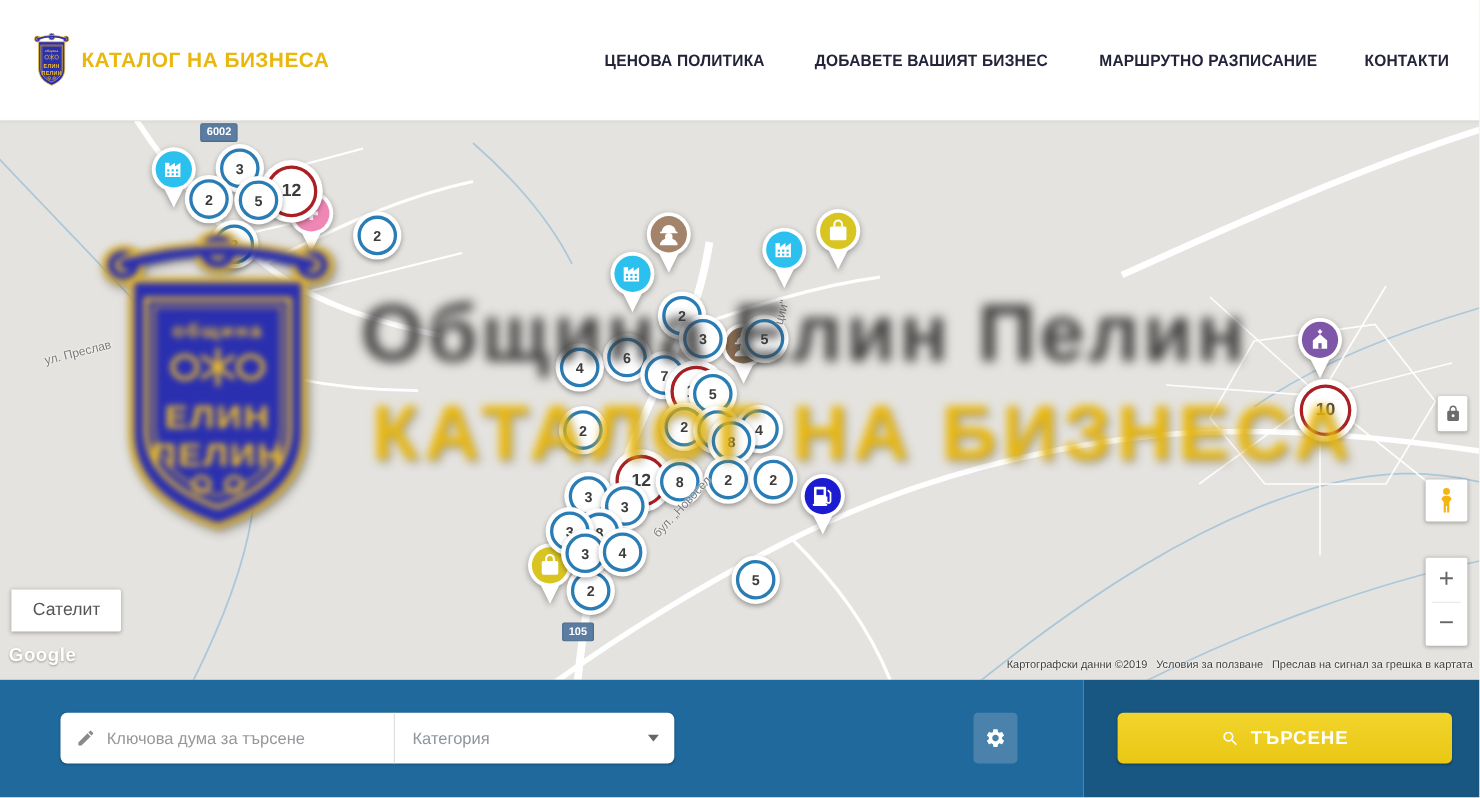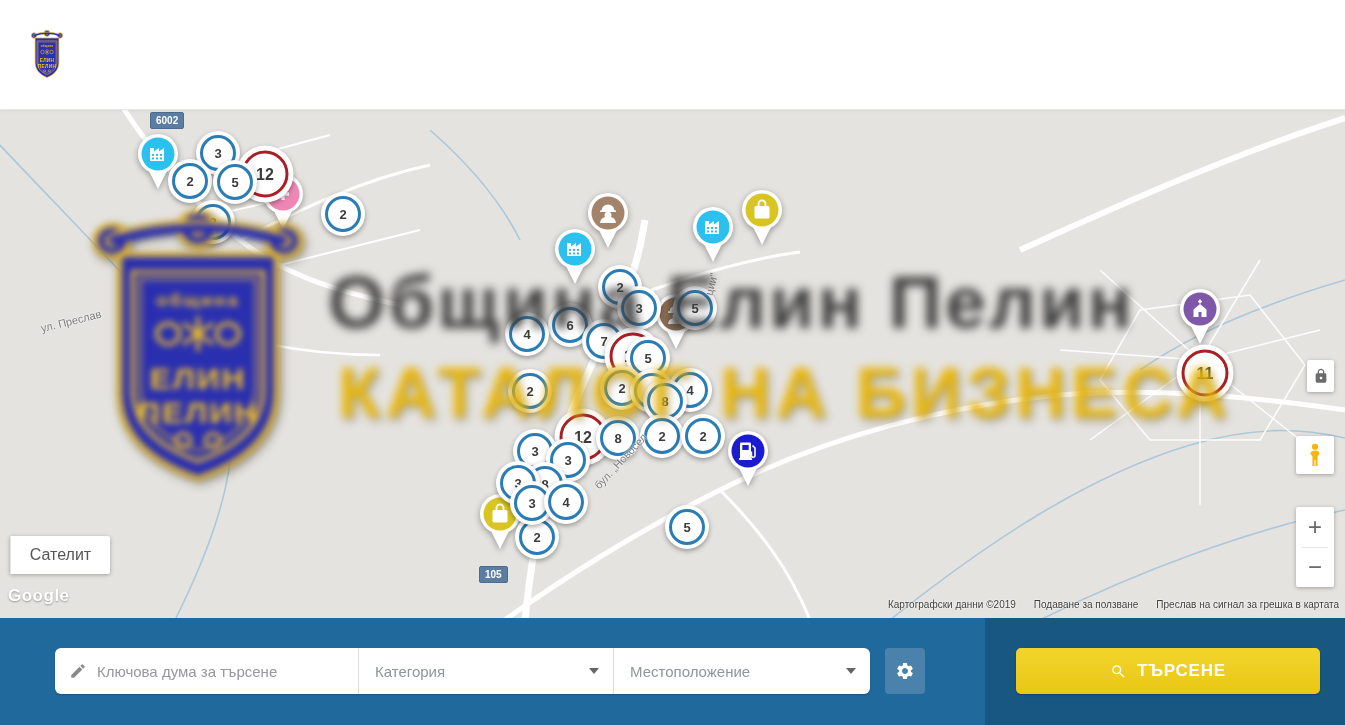--- a/index.html
+++ b/index.html
@@ -21,21 +21,21 @@
               transform:scaleX(.94); transform-origin:center; white-space:nowrap; }
 
   
   .map { position:absolute; left:0; top:110px; width:1345px; height:508px; background:#e5e3df;
          overflow:hidden; cursor:grab; }
   .roads { position:absolute; left:0; top:0; }
 
   .roadlabel { position:absolute; z-index:5; white-space:nowrap; }
   .roadlabel.street { font-size:11px; color:#7a7a7a; text-shadow:0 0 2px #fff,0 0 2px #fff; }
   .roadlabel.badge { background:#5b7da1; color:#fff; font-size:10px; font-weight:bold;
-                     padding:2px 5px; border-radius:2px; border:1px solid #4c6b8d; }
+                     padding:2px 5px; border-radius:2px; border:1px solid #4c6b8d;margin-left:32px; }
 
   .marker-layer { position:absolute; inset:0; z-index:10; }
   .pin { position:absolute; width:44px; height:58px; transform:translate(-50%,-38%);
          filter:drop-shadow(0 2px 3px rgba(0,0,0,.35)); cursor:pointer; }
   .cluster { position:absolute; width:44px; height:44px; border-radius:50%; background:#fff;
              transform:translate(-50%,-50%); box-shadow:0 2px 5px rgba(0,0,0,.35);
              display:flex; align-items:center; justify-content:center; cursor:pointer;
              font-size:13px; font-weight:bold; color:#3c3c3c; }
   .cluster::after { content:''; position:absolute; inset:4px; border-radius:50%;
                     border:3px solid var(--ring,#2a7cb5); }
@@ -52,21 +52,21 @@
                  text-shadow:2px 3px 5px rgba(0,0,0,.4); }
 
   
   .maptype { position:absolute; left:10px; top:426px; display:flex; z-index:60; }
   .maptype .btn { height:38px; background:#fff; display:flex; align-items:center; justify-content:center;
                   font-size:16px; cursor:pointer; box-shadow:0 1px 4px rgba(0,0,0,.3); }
   .maptype .btn.sat { width:100px; color:#565656; border-left:1px solid #e6e6e6; border-radius:0 2px 2px 0; }
 
   .google-logo { position:absolute; left:8px; bottom:12px; z-index:60; font-size:17px; font-weight:bold;
                  color:#fff; letter-spacing:.5px; text-shadow:0 1px 2px rgba(0,0,0,.35); cursor:pointer; }
-  .attribution { position:absolute; right:6px; bottom:8px; z-index:60; display:flex; gap:18px;
+  .attribution { position:absolute; right:6px; bottom:8px; z-index:60; display:flex; gap:8px;
                  font-size:10px; color:#3c3c3c; text-shadow:0 0 2px #fff,0 0 2px #fff; }
   .attribution span { cursor:pointer; }
 
   .ctl { position:absolute; background:#fff; z-index:60; box-shadow:0 1px 4px rgba(0,0,0,.3);
          display:flex; align-items:center; justify-content:center; cursor:pointer; }
   .ctl-lock { left:1307px; top:250px; width:27px; height:32px; border-radius:2px; }
   .ctl-pegman { left:1296px; top:326px; width:38px; height:38px; border-radius:2px; }
   .ctl-zoom { left:1296px; top:397px; width:38px; height:80px; border-radius:2px; flex-direction:column; }
   .zoom-btn { width:38px; height:40px; display:flex; align-items:center; justify-content:center;
               font-size:24px; color:#666; cursor:pointer; }
@@ -128,21 +128,28 @@
       </g>
       <text x="60" y="104" font-size="17" letter-spacing="1">ЕЛИН</text>
       <text x="60" y="124" font-size="17" letter-spacing="1">ПЕЛИН</text>
       <g stroke="#f0c028" fill="none" stroke-width="1.8">
         <circle cx="52" cy="134" r="4"></circle>
                 <circle cx="68" cy="134" r="4"></circle>
       </g>
     </g>
           </svg></span>
       <span class="logo-text">
+        <div class="logo-subtitle">КАТАЛОГ НА БИЗНЕСА</div>
       </span>
+    </div>
+    <div class="nav">
+      <span class="nav-item">ЦЕНОВА ПОЛИТИКА</span>
+      <span class="nav-item">ДОБАВЕТЕ ВАШИЯТ БИЗНЕС</span>
+      <span class="nav-item">МАРШРУТНО РАЗПИСАНИЕ</span>
+      <span class="nav-item">КОНТАКТИ</span>
     </div>
   </div>
 
   <div class="map">
     <svg class="roads" width="1345" height="508" viewBox="0 0 1345 508">
 
       <g stroke="#abc8da" stroke-width="1.6" fill="none">
         <path d="M-5 30 C80 120 170 210 215 270 C245 310 235 390 175 510"></path>
         <path d="M890 510 C990 430 1090 365 1190 335 C1255 316 1300 318 1345 328"></path>
         <path d="M1345 170 C1260 195 1190 225 1140 260"></path>
@@ -290,21 +297,21 @@
         <div class="cluster" style="left: 662px; top: 326px; --ring: #2a7cb5;">2</div>
         <div class="cluster" style="left: 703px; top: 326px; --ring: #2a7cb5;">2</div>
         <div class="cluster" style="left: 535px; top: 341px; --ring: #2a7cb5;">3</div>
         <div class="cluster" style="left: 568px; top: 350px; --ring: #2a7cb5;">3</div>
         <div class="cluster" style="left: 545px; top: 374px; --ring: #2a7cb5;">8</div>
         <div class="cluster" style="left: 518px; top: 373px; --ring: #2a7cb5;">3</div>
         <div class="cluster" style="left: 537px; top: 427px; --ring: #2a7cb5;">2</div>
         <div class="cluster" style="left: 532px; top: 393px; --ring: #2a7cb5;">3</div>
         <div class="cluster" style="left: 566px; top: 392px; --ring: #2a7cb5;">4</div>
         <div class="cluster" style="left: 687px; top: 417px; --ring: #2a7cb5;">5</div>
-        <div class="cluster lg" style="left: 1205px; top: 263px; --ring: #a81f24;">11</div>
+        <div class="cluster lg" style="left: 1205px; top: 263px; --ring: #a81f24;">10</div>
         <div class="roadlabel badge" style="left: 150px; top: 2px;">6002</div>
         <div class="roadlabel badge" style="left: 479px; top: 456px;">105</div>
         <div class="roadlabel street" style="left: 40px; top: 205px; transform: rotate(-14deg);">ул. Преслав</div>
         <div class="roadlabel street" style="left: 585px; top: 345px; transform: rotate(-47deg);">бул. „Новосел</div>
         <div class="roadlabel street" style="left: 700px; top: 168px; transform: rotate(-75deg);">ции"</div>
       </div>
 
     <span class="wm wm-crest" id="crest-big"><svg width="100%" height="100%" viewBox="0 0 120 164" preserveAspectRatio="none">
     <g fill="#2a2fb0" stroke="#f0c028">
       <circle cx="14" cy="18" r="9" stroke-width="2.5"></circle>
@@ -339,21 +346,21 @@
 
     <div class="maptype">
 
       <div class="btn sat">Сателит</div>
     </div>
 
     <div class="google-logo">Google</div>
 
     <div class="attribution">
       <span>Картографски данни ©2019</span>
-      <span>Подаване за ползване</span>
+      <span>Условия за ползване</span>
       <span>Преслав на сигнал за грешка в картата</span>
     </div>
 
     <div class="ctl ctl-lock">
       <svg width="16" height="16" viewBox="0 0 24 24" fill="#6b6b6b">
           <path d="M18 8h-1V6c0-2.76-2.24-5-5-5S7 3.24 7 6v2H6c-1.1 0-2 .9-2 2v10c0 1.1.9 2 2 2h12c1.1 0 2-.9 2-2V10c0-1.1-.9-2-2-2zm-6 9c-1.1 0-2-.9-2-2s.9-2 2-2 2 .9 2 2-.9 2-2 2zm3.1-9H8.9V6c0-1.71 1.39-3.1 3.1-3.1 1.71 0 3.1 1.39 3.1 3.1v2z"></path>
         </svg>
     </div>
 
     <div class="ctl ctl-pegman">
@@ -378,24 +385,20 @@
       <div class="field keyword">
         <svg width="18" height="18" viewBox="0 0 24 24" fill="#8a8a8a">
             <path d="M3 17.25V21h3.75L17.81 9.94l-3.75-3.75L3 17.25zM20.71 7.04a.996.996 0 0 0 0-1.41l-2.34-2.34a.996.996 0 0 0-1.41 0l-1.83 1.83 3.75 3.75 1.83-1.83z"></path>
           </svg>
         <input type="text" placeholder="Ключова дума за търсене" style="">
       </div>
       <div class="field select category">
         <span class="ph">Категория</span>
         <span class="chev"></span>
       </div>
-      <div class="field select location">
-        <span class="ph">Местоположение</span>
-        <span class="chev"></span>
-      </div>
     </div>
 
     <div class="gear-btn">
       <svg width="20" height="20" viewBox="0 0 24 24" fill="#fff">
           <path d="M19.14 12.94c.04-.3.06-.61.06-.94 0-.32-.02-.64-.07-.94l2.03-1.58a.49.49 0 0 0 .12-.61l-1.92-3.32a.49.49 0 0 0-.59-.22l-2.39.96c-.5-.38-1.03-.7-1.62-.94l-.36-2.54a.484.484 0 0 0-.48-.41h-3.84c-.24 0-.43.17-.47.41l-.36 2.54c-.59.24-1.13.57-1.62.94l-2.39-.96a.466.466 0 0 0-.59.22L2.74 8.87c-.12.21-.08.47.12.61l2.03 1.58c-.05.3-.09.63-.09.94s.02.64.07.94l-2.03 1.58a.49.49 0 0 0-.12.61l1.92 3.32c.12.22.37.29.59.22l2.39-.96c.5.38 1.03.7 1.62.94l.36 2.54c.05.24.24.41.48.41h3.84c.24 0 .44-.17.47-.41l.36-2.54c.59-.24 1.13-.56 1.62-.94l2.39.96c.22.08.47 0 .59-.22l1.92-3.32a.49.49 0 0 0-.12-.61l-2.01-1.58zM12 15.6c-1.98 0-3.6-1.62-3.6-3.6s1.62-3.6 3.6-3.6 3.6 1.62 3.6 3.6-1.62 3.6-3.6 3.6z"></path>
         </svg>
     </div>
 
     <button class="search-btn">
       <svg width="17" height="17" viewBox="0 0 24 24" fill="#fff">

